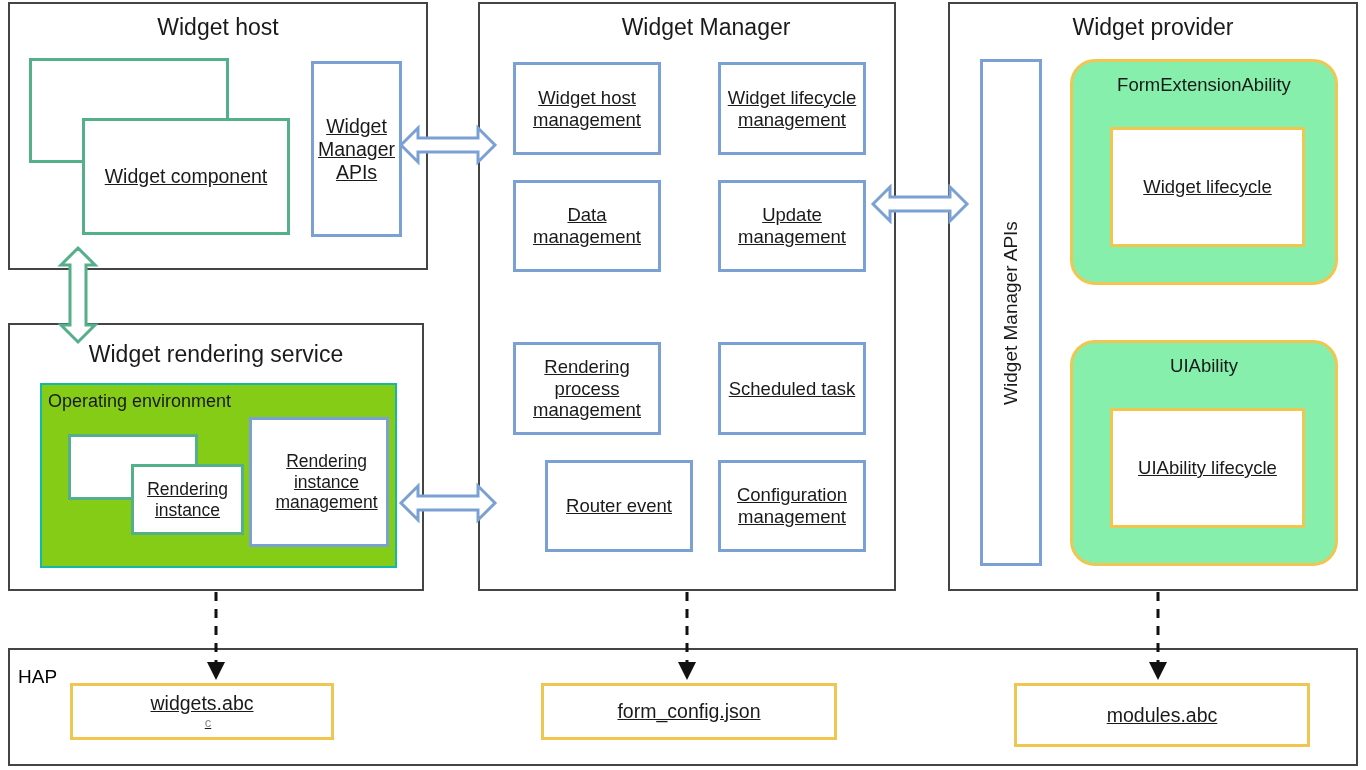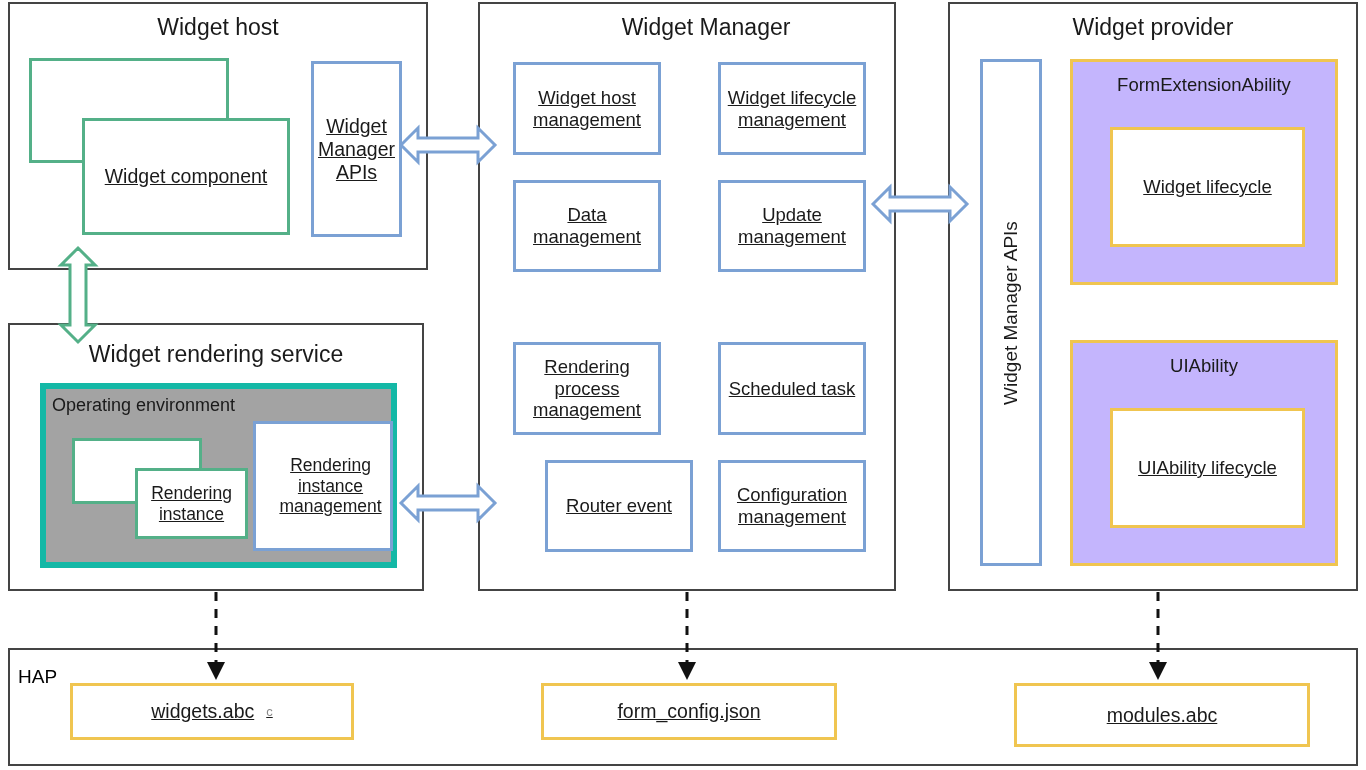--- a/index.html
+++ b/index.html
@@ -33,22 +33,22 @@
     left: 0;
     right: 0;
     text-align: center;
     font-size: 23px;
     color: #1a1a1a;
     white-space: nowrap;
   }
 
   
   .subsection {
-    border: 6px solid #14b8a6;
-    background: #a3a3a3;
+    border: 2px solid #14b8a6;
+    background: #84cc16;
   }
   .subsection-title {
     position: absolute;
     font-size: 18px;
     color: #1a1a1a;
     white-space: nowrap;
   }
 
   
   .box {
@@ -66,21 +66,22 @@
 
   .box-label { display: block; }
   .t17 { font-size: 17.5px; }
   .t18 { font-size: 18.5px; }
   .t19 { font-size: 19.5px; }
 
   
   .box-top {
     display: block;
     text-align: center;
-    background: #c4b5fd;
+    background: #86efac;
+    border-radius: 25px;
   }
   .box-top > .cap {
     display: block;
     margin-top: 12px;
     font-size: 18.5px;
     white-space: nowrap;
   }
 
   
   .vtext {
@@ -206,21 +207,21 @@
       <span class="cap">UIAbility</span>
       <div class="abs box box-gold" style="left:37px; top:65px; width:195px; height:120px;">
         <span class="box-label t18">UIAbility lifecycle</span>
       </div>
     </div>
   </div>
 
   <div class="abs section" style="left:8px; top:648px; width:1350px; height:118px;">
     <div class="hap-label" style="left:8px; top:16px;">HAP</div>
 
-    <div class="abs box box-gold" style="left:60px; top:33px; width:284px; height:57px;">
+    <div class="abs box box-gold" style="left:60px; top:33px; width:264px; height:57px;flex-direction:column;">
       <span class="box-label t19">widgets.abc</span>
       <span class="ghost-c">c</span>
     </div>
 
     <div class="abs box box-gold" style="left:531px; top:33px; width:296px; height:57px;">
       <span class="box-label t19">form_config.json</span>
     </div>
 
     <div class="abs box box-gold" style="left:1004px; top:33px; width:296px; height:64px;">
       <span class="box-label t19">modules.abc</span>

